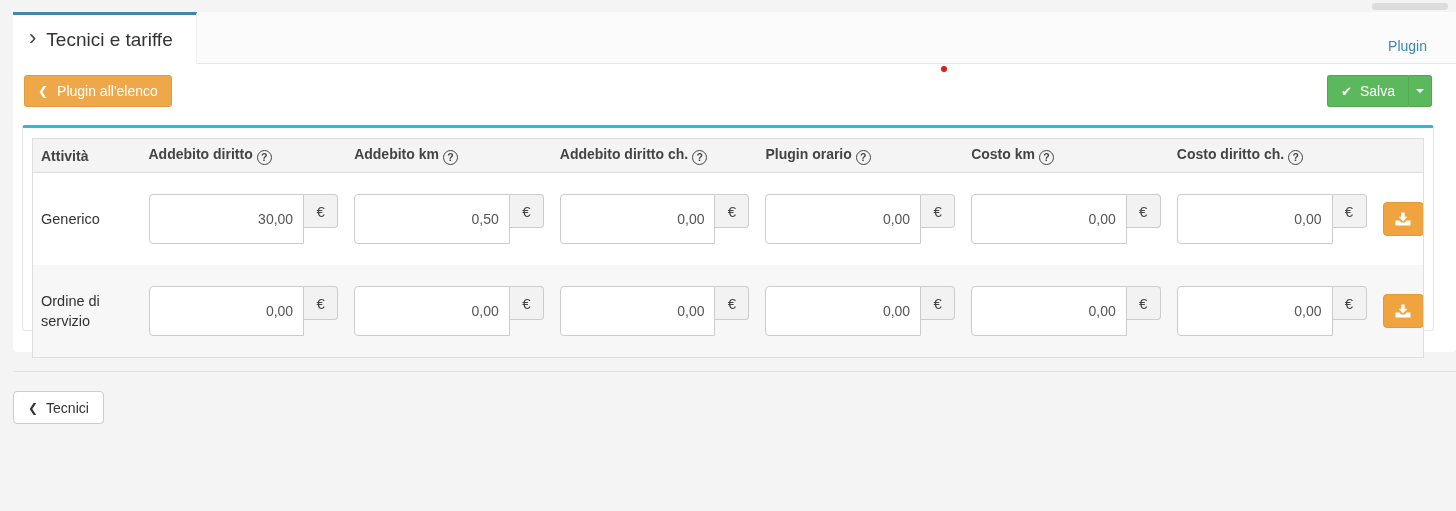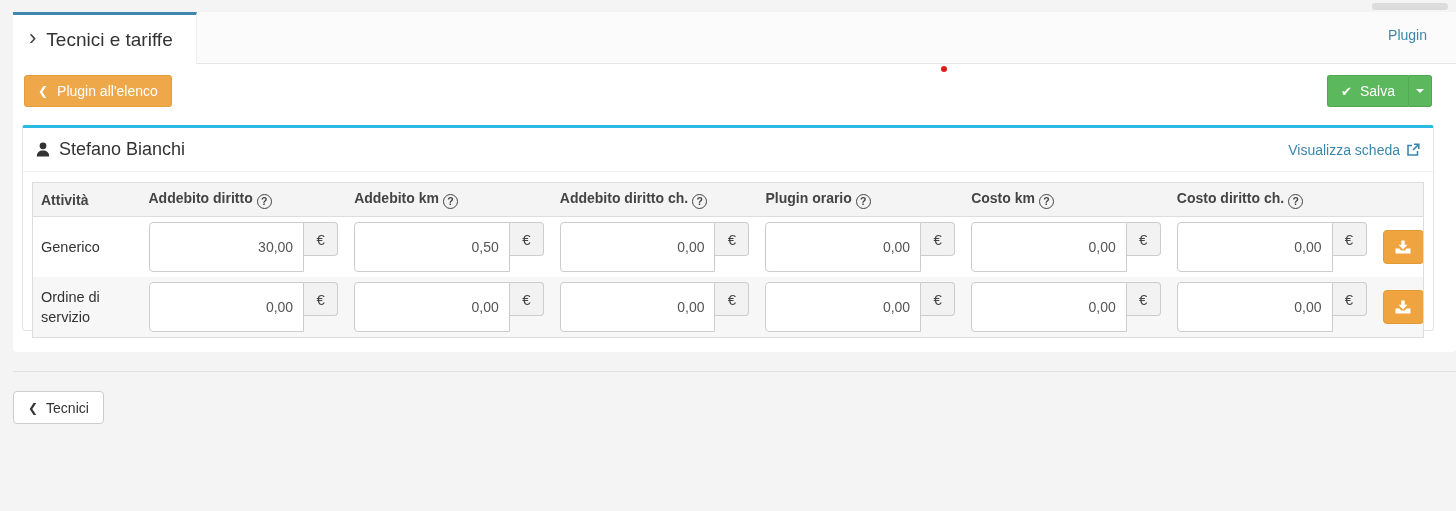--- a/index.html
+++ b/index.html
@@ -7,21 +7,21 @@
   .page { position:relative; width:1456px; height:511px; background:#f4f4f4; overflow:hidden; }
 
   .topbar-gray { position:absolute; left:1372px; top:3px; width:76px; height:7px; background:#dcdcdc; border-radius:3px; }
 
   .card { position:absolute; left:13px; top:12px; width:1443px; height:340px; background:#fff; border-radius:0 0 4px 4px; }
 
   
   .tabbar { position:absolute; left:0; top:0; width:100%; height:52px; background:#fbfbfb; border-bottom:1px solid #e7e7e7; }
   .tab-active { position:absolute; left:0; top:0; width:184px; height:52px; background:#fff; border-top:3px solid #4186ad; border-right:1px solid #eee; display:flex; align-items:center; gap:10px; padding-left:16px; font-size:19px; color:#333; cursor:pointer; }
   .tab-chevron { font-size:22px; color:#444; line-height:1; transform:translateY(-2px); }
-  .plugin-link { position:absolute; right:29px; top:15px; font-size:14px; color:#3a87ad; cursor:pointer; text-decoration:none;margin-left:44px; }
+  .plugin-link { position:absolute; right:29px; top:26px; font-size:14px; color:#3a87ad; cursor:pointer; text-decoration:none;margin-left:44px; }
 
   
   .toolbar { position:absolute; left:0; top:52px; width:100%; height:63px; }
   .red-dot { position:absolute; left:928px; top:2px; width:6px; height:6px; background:#dd1b1b; border-radius:50%; }
   .btn-warning { position:absolute; left:11px; top:11px; display:inline-flex; align-items:center; gap:9px; background:#eea849; border:1px solid #e39b3b; color:#fff; border-radius:3px; height:32px; padding:0 13px; font-size:14px; cursor:pointer; }
   .chev { font-size:12px; line-height:1; }
   .save-group { position:absolute; right:24px; top:11px; display:flex; }
   .btn-success-main { display:inline-flex; align-items:center; gap:8px; background:#5cb85c; border:1px solid #4fa74f; border-right:none; color:#fff; border-radius:3px 0 0 3px; height:32px; padding:0 13px; font-size:14px; cursor:pointer; }
   .btn-success-caret { width:24px; height:32px; background:#5cb85c; border:1px solid #4fa74f; border-left:1px solid #54ab54; border-radius:0 3px 3px 0; display:flex; align-items:center; justify-content:center; cursor:pointer; }
   .caret-down { width:0; height:0; border-left:4px solid transparent; border-right:4px solid transparent; border-top:4px solid #fff; }
@@ -30,21 +30,21 @@
   
   .panel { position:absolute; left:9px; top:113px; width:1412px; height:206px; background:#fff; border:1px solid #e5e5e5; border-top:3px solid #29b9e2; border-radius:3px; }
   .panel-heading { height:44px; display:flex; align-items:center; justify-content:space-between; padding:0 13px; border-bottom:1px solid #f0f0f0; }
   .panel-title { display:flex; align-items:center; gap:9px; font-size:18px; color:#333; }
   .view-link { display:flex; align-items:center; gap:6px; font-size:14px; color:#3a87ad; cursor:pointer; text-decoration:none; }
   .panel-body { padding:10px 9px; }
 
   
   table.tariffe { width:100%; border-collapse:collapse; border:1px solid #ddd; font-size:14px; color:#333; table-layout:fixed; }
   table.tariffe th { background:#f4f4f4; font-weight:bold; text-align:left; padding:7px 8px; border-bottom:1px solid #ddd; white-space:nowrap; color:#444; font-size:14px; overflow:hidden; }
-  table.tariffe td { padding:5px 8px; vertical-align:middle; }
+  table.tariffe td { padding:21px 8px; vertical-align:middle; }
   tr.striped td { background:#f7f7f7; }
   .col-activity { width:108px; }
   .col-action { width:49px; }
   td.activity { font-size:14.5px; color:#333; line-height:1.4; }
   .help { display:inline-block; width:15px; height:15px; border:1px solid #444; border-radius:50%; font-size:10.5px; line-height:13px; text-align:center; font-weight:bold; color:#444; margin-left:4px; vertical-align:-2px; cursor:pointer; }
   .ig { display:flex; width:100%; }
   .ig input { flex:1; min-width:0; height:50px; border:1px solid #ccc; border-radius:4px 0 0 4px; text-align:right; padding:0 10px; font-size:14px; color:#555; background:#fff; font-family:inherit; outline:none; }
   .ig .addon { width:34px; height:34px; border:1px solid #ccc; border-left:none; border-radius:0 4px 4px 0; background:#f2f2f2; display:flex; align-items:center; justify-content:center; font-size:15px; color:#444; }
   .btn-dl { width:41px; height:34px; background:#efa440; border:1px solid #e09a32; border-radius:4px; display:flex; align-items:center; justify-content:center; cursor:pointer; }
 
@@ -80,37 +80,20 @@
           <span class="check-icon">✔</span>
           <span>Salva</span>
         </button>
         <button class="btn-success-caret">
           <span class="caret-down"></span>
         </button>
       </div>
     </div>
 
     <div class="panel">
-      <div class="panel-heading">
-        <div class="panel-title">
-          <svg width="14" height="15" viewBox="0 0 14 15">
-            <circle cx="7" cy="3.8" r="3.4" fill="#333"></circle>
-            <path d="M0.8,14.5 C0.8,10.6 3.5,8.6 7,8.6 C10.5,8.6 13.2,10.6 13.2,14.5 Z" fill="#333"></path>
-          </svg>
-          <span>Stefano Bianchi</span>
-        </div>
-        <a class="view-link">
-          <span>Visualizza scheda</span>
-          <svg width="14" height="14" viewBox="0 0 14 14">
-            <path d="M6 2.5 H2 V12 H11.5 V8" fill="none" stroke="#3a87ad" stroke-width="1.6"></path>
-            <path d="M8 1.2 H12.8 V6" fill="none" stroke="#3a87ad" stroke-width="1.6"></path>
-            <path d="M12.4 1.6 L7 7" fill="none" stroke="#3a87ad" stroke-width="1.6"></path>
-          </svg>
-        </a>
-      </div>
       <div class="panel-body">
         <table class="tariffe">
           <thead>
             <tr>
               <th class="col-activity"><span>Attività</span></th>
               <th><span>Addebito diritto</span><span class="help">?</span></th>
               <th><span>Addebito km</span><span class="help">?</span></th>
               <th><span>Addebito diritto ch.</span><span class="help">?</span></th>
               <th><span>Plugin orario</span><span class="help">?</span></th>
               <th><span>Costo km</span><span class="help">?</span></th>

